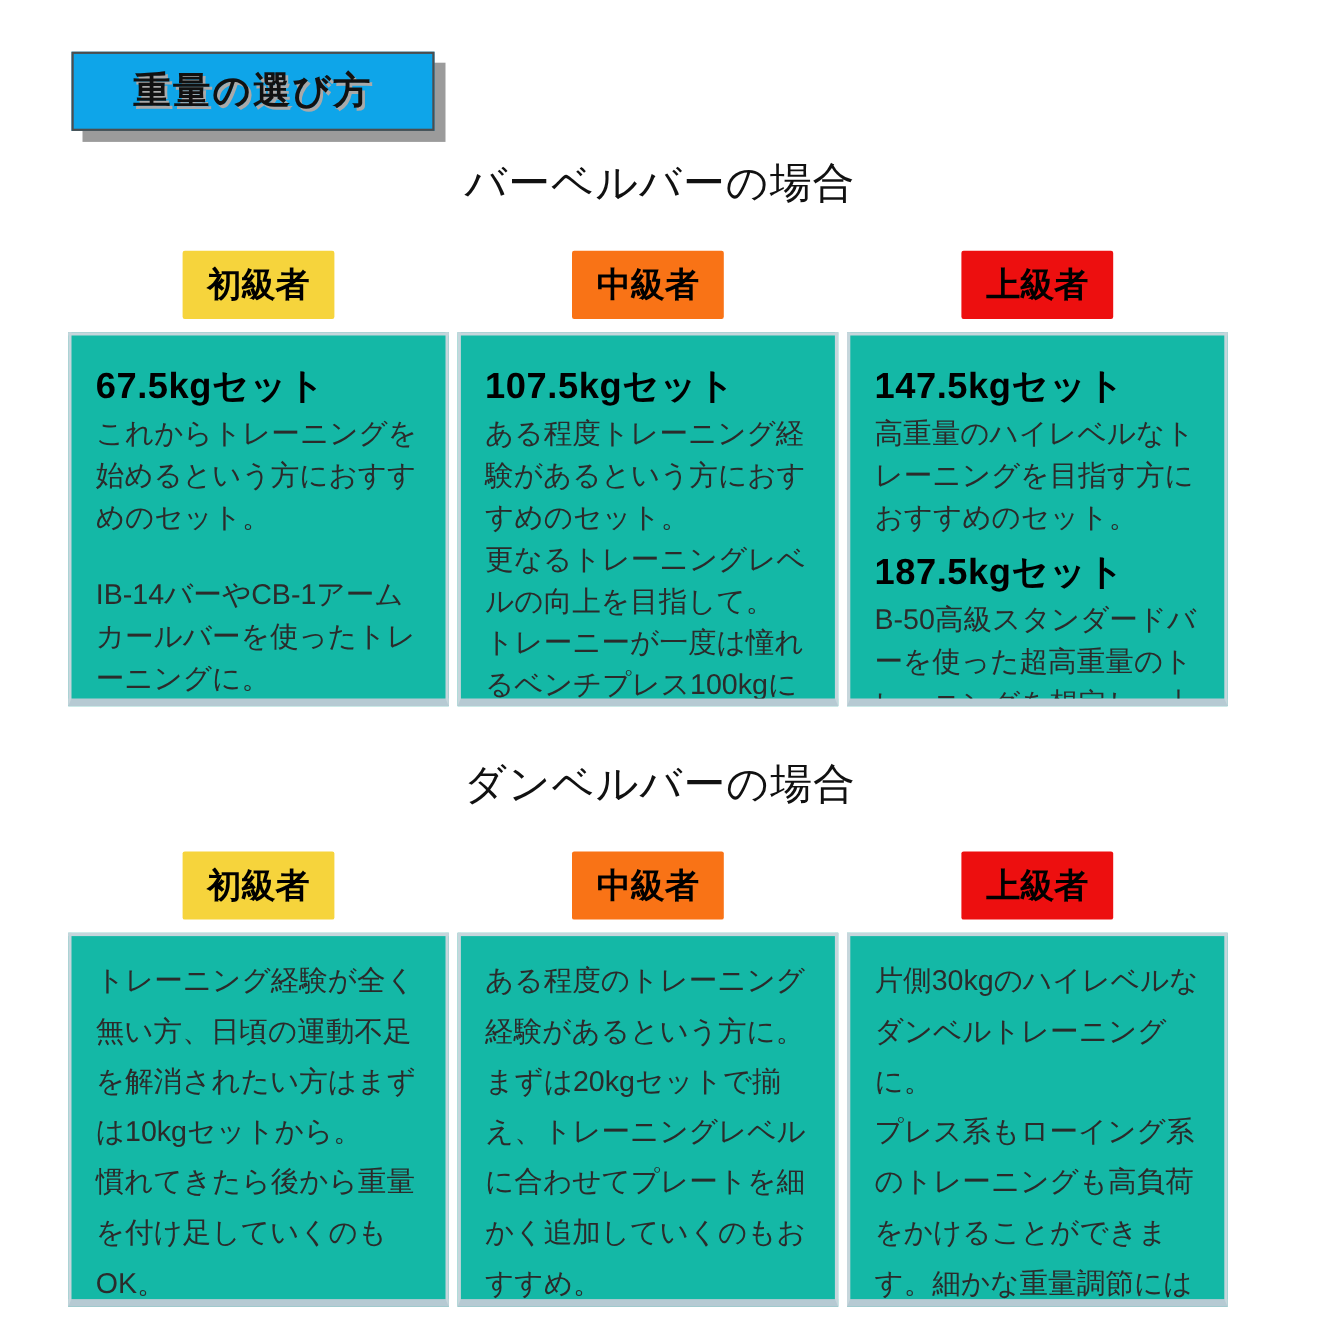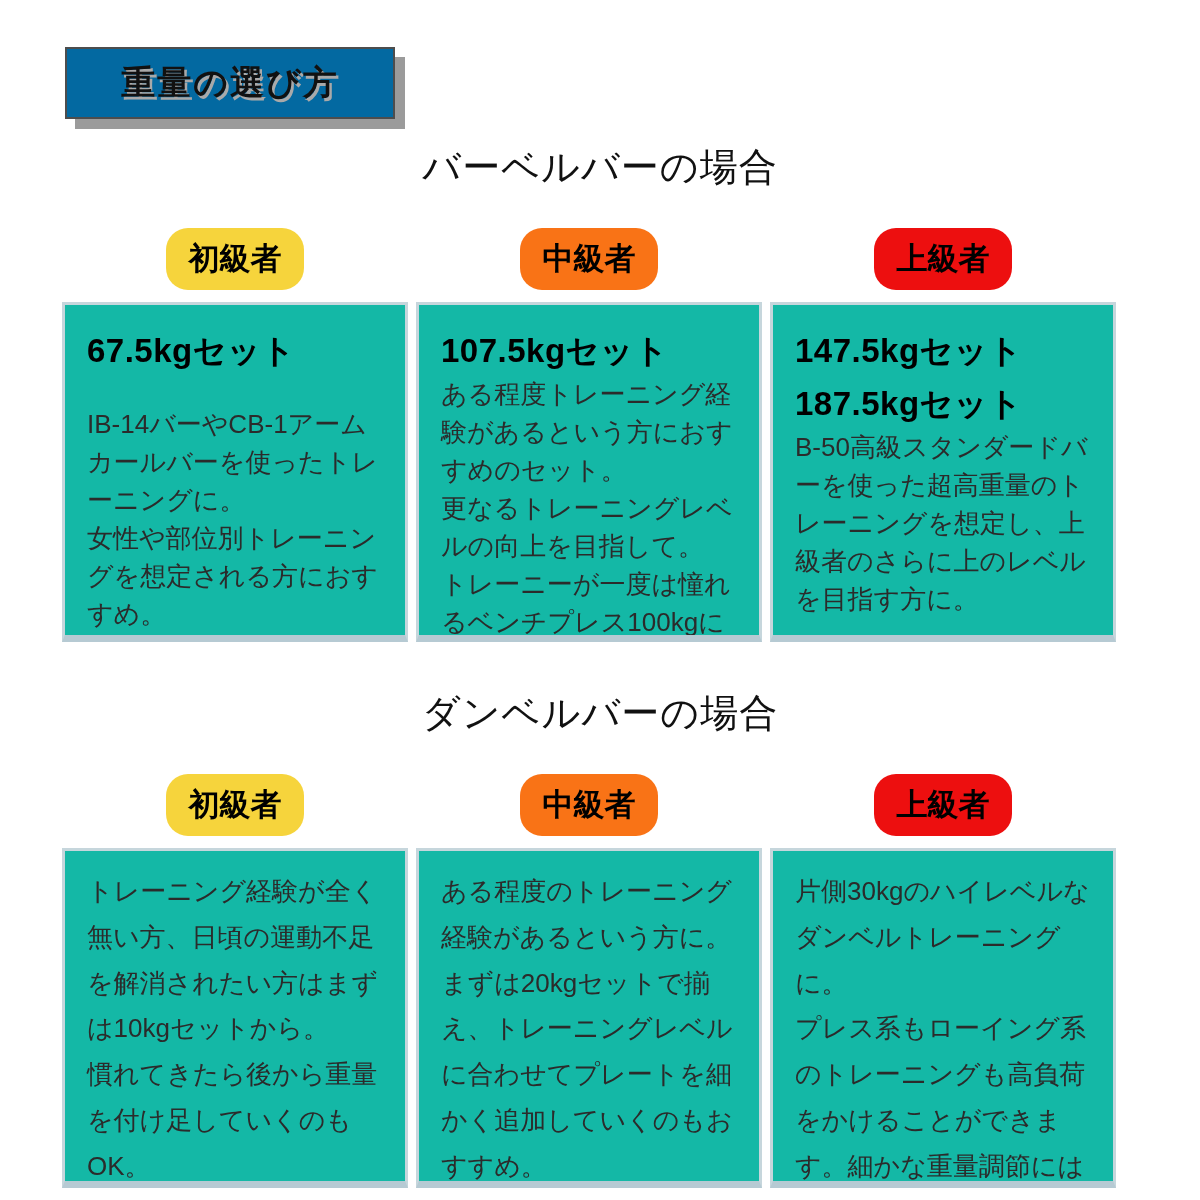--- a/index.html
+++ b/index.html
@@ -8,21 +8,21 @@
     width:1200px;height:1200px;
     background:#ffffff;
     font-family:"Liberation Sans","DejaVu Sans",sans-serif;
     overflow:hidden;
     box-sizing:border-box;
   }
   
   .header-box{
     position:absolute;left:65px;top:47px;
     width:330px;height:72px;
-    background:#0369a1;
+    background:#0ea5e9;
     border:2px solid #4d4d4d;
     box-shadow:10px 10px 0 #9b9b9b;
     display:flex;align-items:center;justify-content:center;
     box-sizing:border-box;
   }
   .header-title{
     font-size:34px;font-weight:900;color:#111;
     letter-spacing:2px;
     text-shadow:2.5px 2.5px 0 #a9a9a9;
   }
@@ -34,21 +34,21 @@
     letter-spacing:1px;line-height:50px;
   }
   .section-title.second{margin-top:46px;}
   .row{
     margin-left:62px;width:1054px;
     display:flex;gap:8px;
   }
   .badge-row{margin-top:36px;}
   .badge-cell{flex:1;display:flex;justify-content:center;}
   .badge{
-    width:138px;height:62px;border-radius:22px;
+    width:138px;height:62px;border-radius:2px;
     display:flex;align-items:center;justify-content:center;
     font-size:31px;font-weight:800;color:#000;
     box-sizing:border-box;
   }
   .badge.beginner{background:#f6d43c;}
   .badge.intermediate{background:#f97316;}
   .badge.advanced{background:#ed0f0f;font-family:Liberation Mono, monospace;}
   .card-row{margin-top:12px;}
   .card{
     flex:1;height:340px;
@@ -98,39 +98,41 @@
       <div class="badge-cell">
         <div class="badge advanced">上級者</div>
       </div>
     </div>
 
     <div class="row card-row">
 
       <div class="card">
         <div class="block">
           <h3 class="set-heading">67.5kgセット</h3>
+          <p class="set-body">これからトレーニングを始めるという方におすすめのセット。</p>
         </div>
         <div class="block">
           <p class="set-body">IB-14バーやCB-1アームカールバーを使ったトレーニングに。
 女性や部位別トレーニングを想定される方におすすめ。</p>
         </div>
       </div>
 
       <div class="card">
         <div class="block">
           <h3 class="set-heading">107.5kgセット</h3>
           <p class="set-body">ある程度トレーニング経験があるという方におすすめのセット。
 更なるトレーニングレベルの向上を目指して。
 トレーニーが一度は憧れるベンチプレス100kgに挑戦。</p>
         </div>
       </div>
 
       <div class="card tight">
         <div class="block">
           <h3 class="set-heading">147.5kgセット</h3>
+          <p class="set-body">高重量のハイレベルなトレーニングを目指す方におすすめのセット。</p>
         </div>
         <div class="block">
           <h3 class="set-heading">187.5kgセット</h3>
           <p class="set-body">B-50高級スタンダードバーを使った超高重量のトレーニングを想定し、上級者のさらに上のレベルを目指す方に。</p>
         </div>
       </div>
 
     </div>
 
     <h2 class="section-title second">ダンベルバーの場合</h2>

